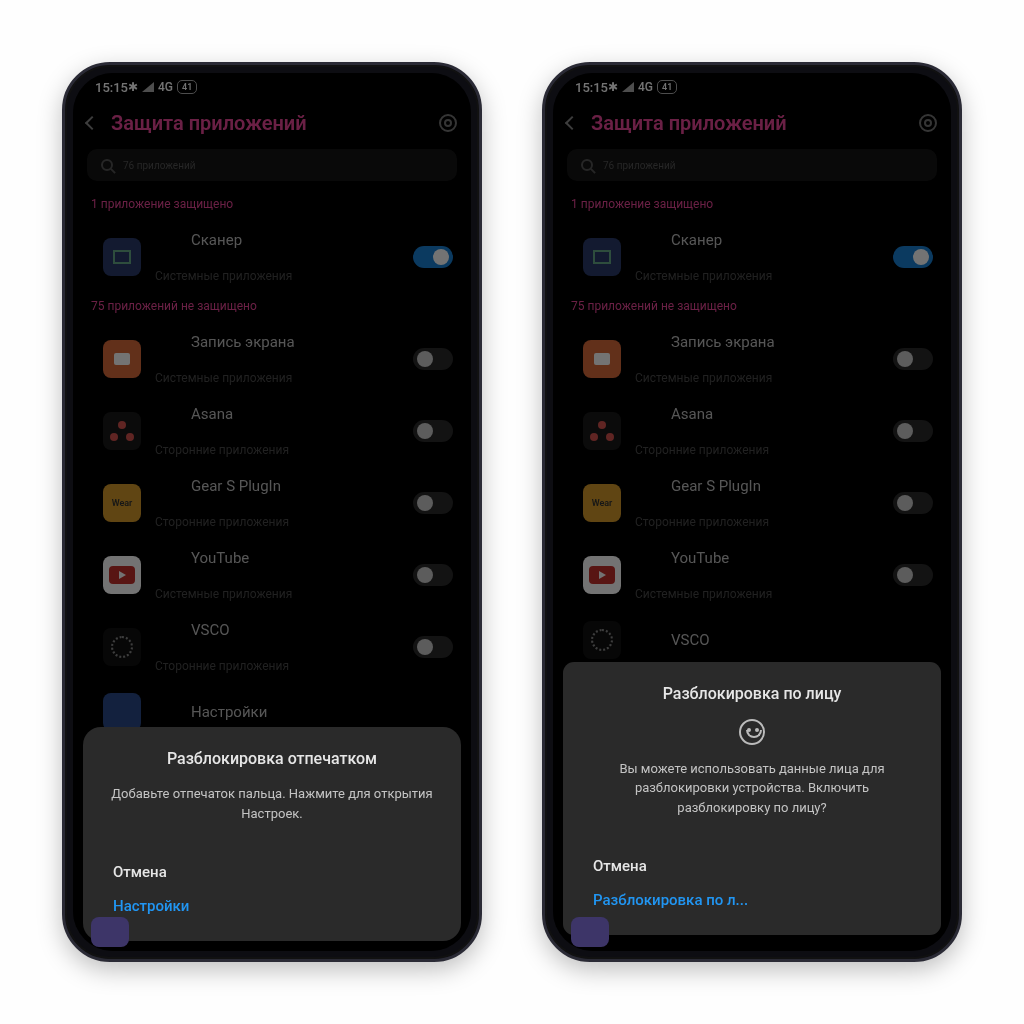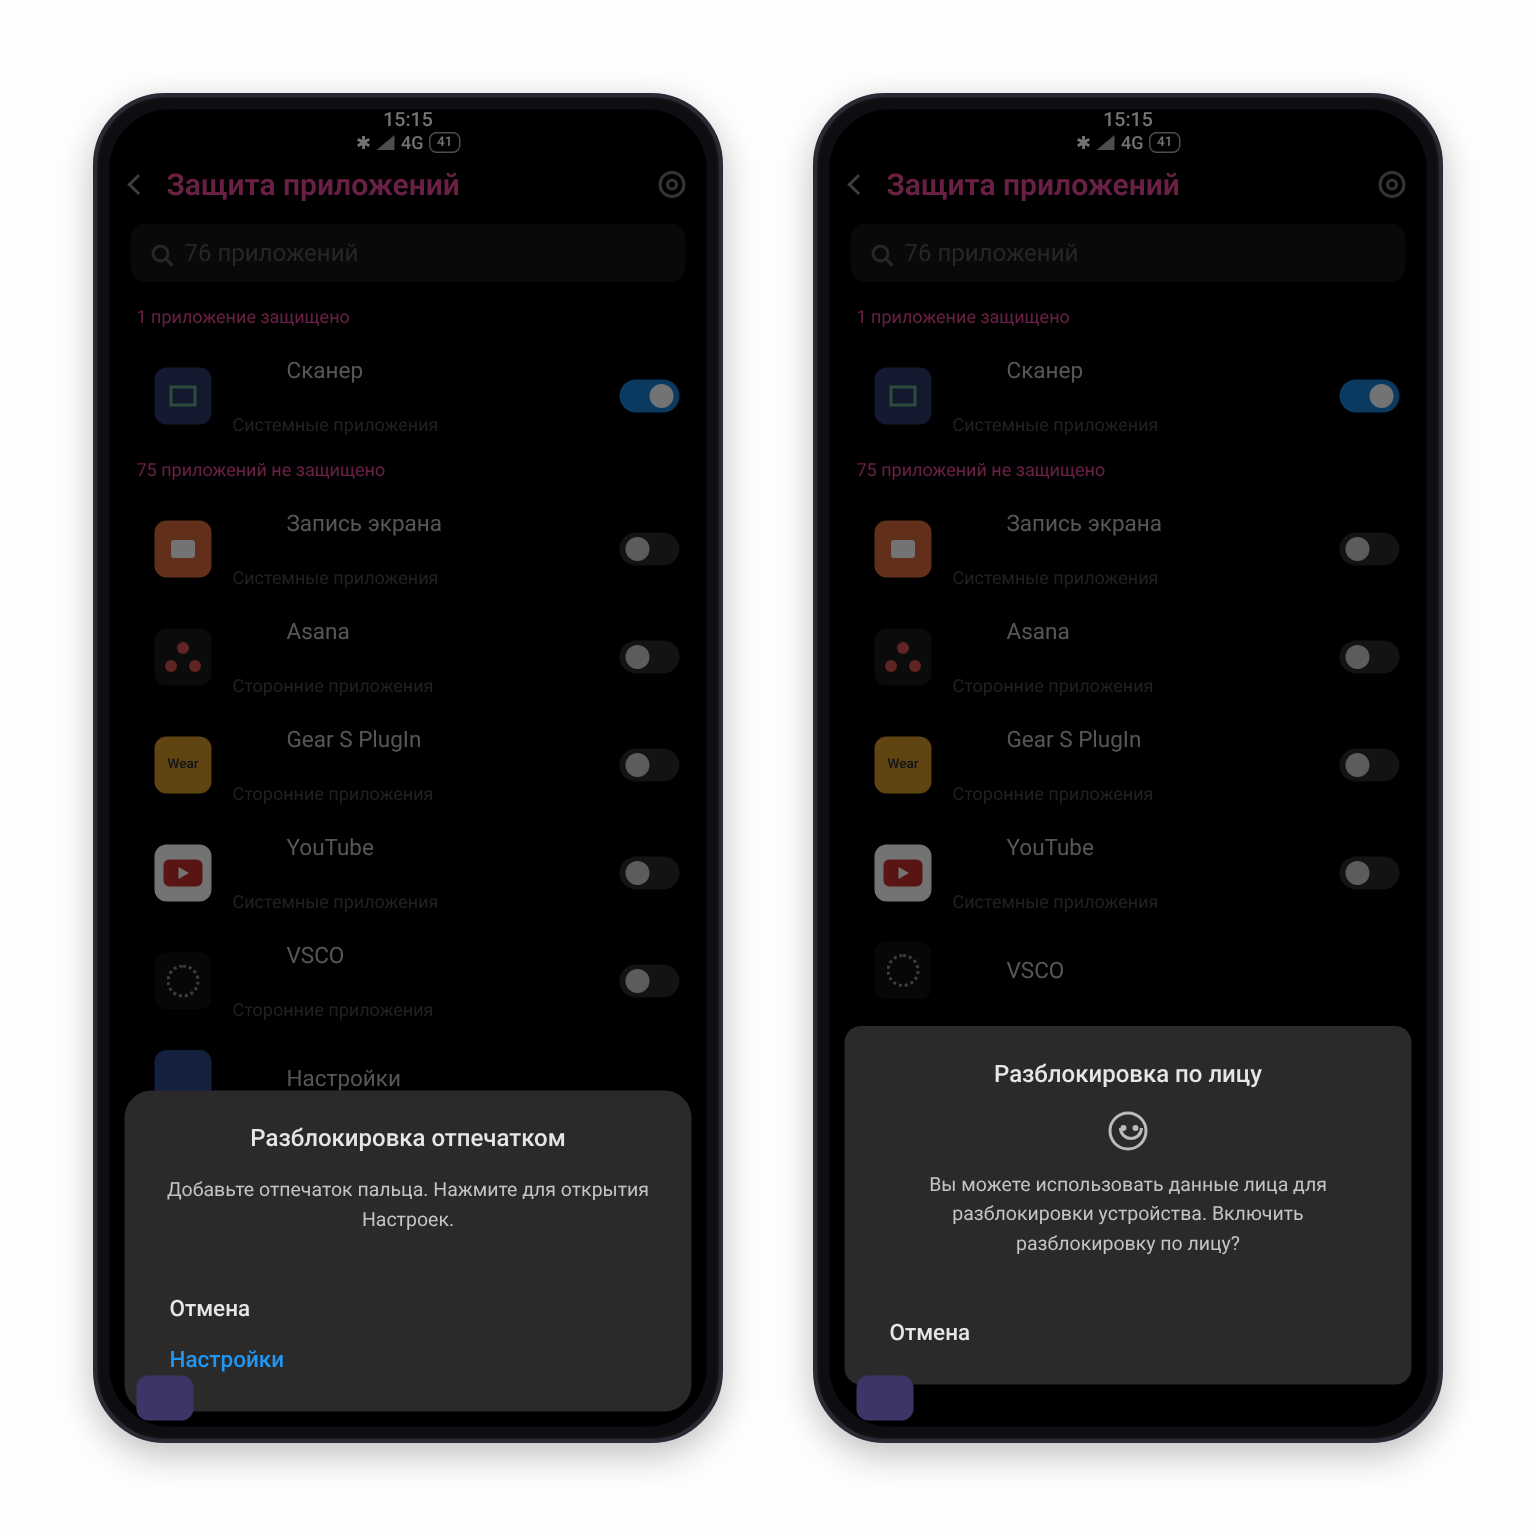--- a/index.html
+++ b/index.html
@@ -30,27 +30,25 @@
     background: #000;
     border-radius: 40px;
     position: relative;
     overflow: hidden;
     display: flex;
     flex-direction: column;
   }
   .status-bar {
     height: 28px;
     display: flex;
-    justify-content: space-between;
     align-items: center;
     padding: 0 22px;
     font-size: 13px;
     color: #fff;
     font-weight: 500;
-    flex-direction: column;
   }
   .status-right { display: flex; align-items: center; gap: 4px; font-size: 12px; }
   .header {
     display: flex;
     align-items: center;
     padding: 10px 14px 14px;
     gap: 14px;
   }
   .back-chevron {
     width: 10px; height: 10px;
@@ -67,21 +65,21 @@
   .gear::before { content:""; position:absolute; inset:3px; border:2px solid #777; border-radius:50%; }
   .search {
     margin: 0 14px 10px;
     background: #151515;
     border-radius: 10px;
     padding: 10px 14px;
     display: flex;
     align-items: center;
     gap: 10px;
     color: #555;
-    font-size: 16px;
+    font-size: 10px;
   }
   .search-icon { width:12px;height:12px;border:2px solid #555;border-radius:50%;position:relative; }
   .search-icon::after { content:"";position:absolute;width:6px;height:2px;background:#555;bottom:-3px;right:-5px;transform:rotate(45deg); }
   .section-label { color:#ec4899; font-size:12px; padding:6px 18px 10px; }
   .row {
     display:flex; align-items:center; padding:10px 18px; gap:14px;
   }
   .icon-box { width:38px;height:38px;border-radius:8px;display:flex;align-items:center;justify-content:center;flex-shrink:0;margin-left:12px; }
   .row-text { flex:1; min-width:0; }
   .row-title { color:#bfbfbf; font-size:15px;margin-left:36px; }
@@ -109,21 +107,21 @@
   .asana-dots span{position:absolute;width:8px;height:8px;background:#d4524e;border-radius:50%;}
   .asana-dots span:nth-child(1){top:2px;left:8px;}
   .asana-dots span:nth-child(2){bottom:2px;left:0;}
   .asana-dots span:nth-child(3){bottom:2px;right:0;}
   .yt { width:26px;height:18px;background:#c4302b;border-radius:4px;position:relative; }
   .yt::after{content:"";position:absolute;left:10px;top:5px;border-left:7px solid #fff;border-top:4px solid transparent;border-bottom:4px solid transparent;}
   .bottom-peek {
     position:absolute;left:18px;bottom:4px;width:38px;height:30px;
     background:#3d3568;border-radius:8px;
   }
-  .phone2 .sheet { bottom:28px;border-radius:11px; }
+  .phone2 .sheet { bottom:16px;border-radius:11px; }
   .phone2 .bottom-peek { bottom:4px; }
   .battery { display:inline-flex;align-items:center;border:1px solid #aaa;border-radius:5px;padding:0 4px;font-size:9px;height:14px; }
   .signal{display:inline-block;width:0;height:0;border-bottom:10px solid #aaa;border-left:12px solid transparent;}
 </style>
 </head>
 <body>
 
 <div class="phone">
   <div class="screen">
     <div class="status-bar">
@@ -311,17 +309,18 @@
         </div>
     </div>
 
     <div class="dim-overlay"></div>
     <div class="sheet">
       <div class="sheet-title">Разблокировка по лицу</div>
       <div class="smile"></div>
       <div class="sheet-body">Вы можете использовать данные лица для разблокировки устройства. Включить разблокировку по лицу?</div>
       <div class="sheet-buttons">
         <div class="btn btn-cancel">Отмена</div>
+        <div class="btn btn-primary">Разблокировка по л...</div>
       </div>
     </div>
     <div class="bottom-peek"></div>
   </div>
 </div>
 
 </body></html>

